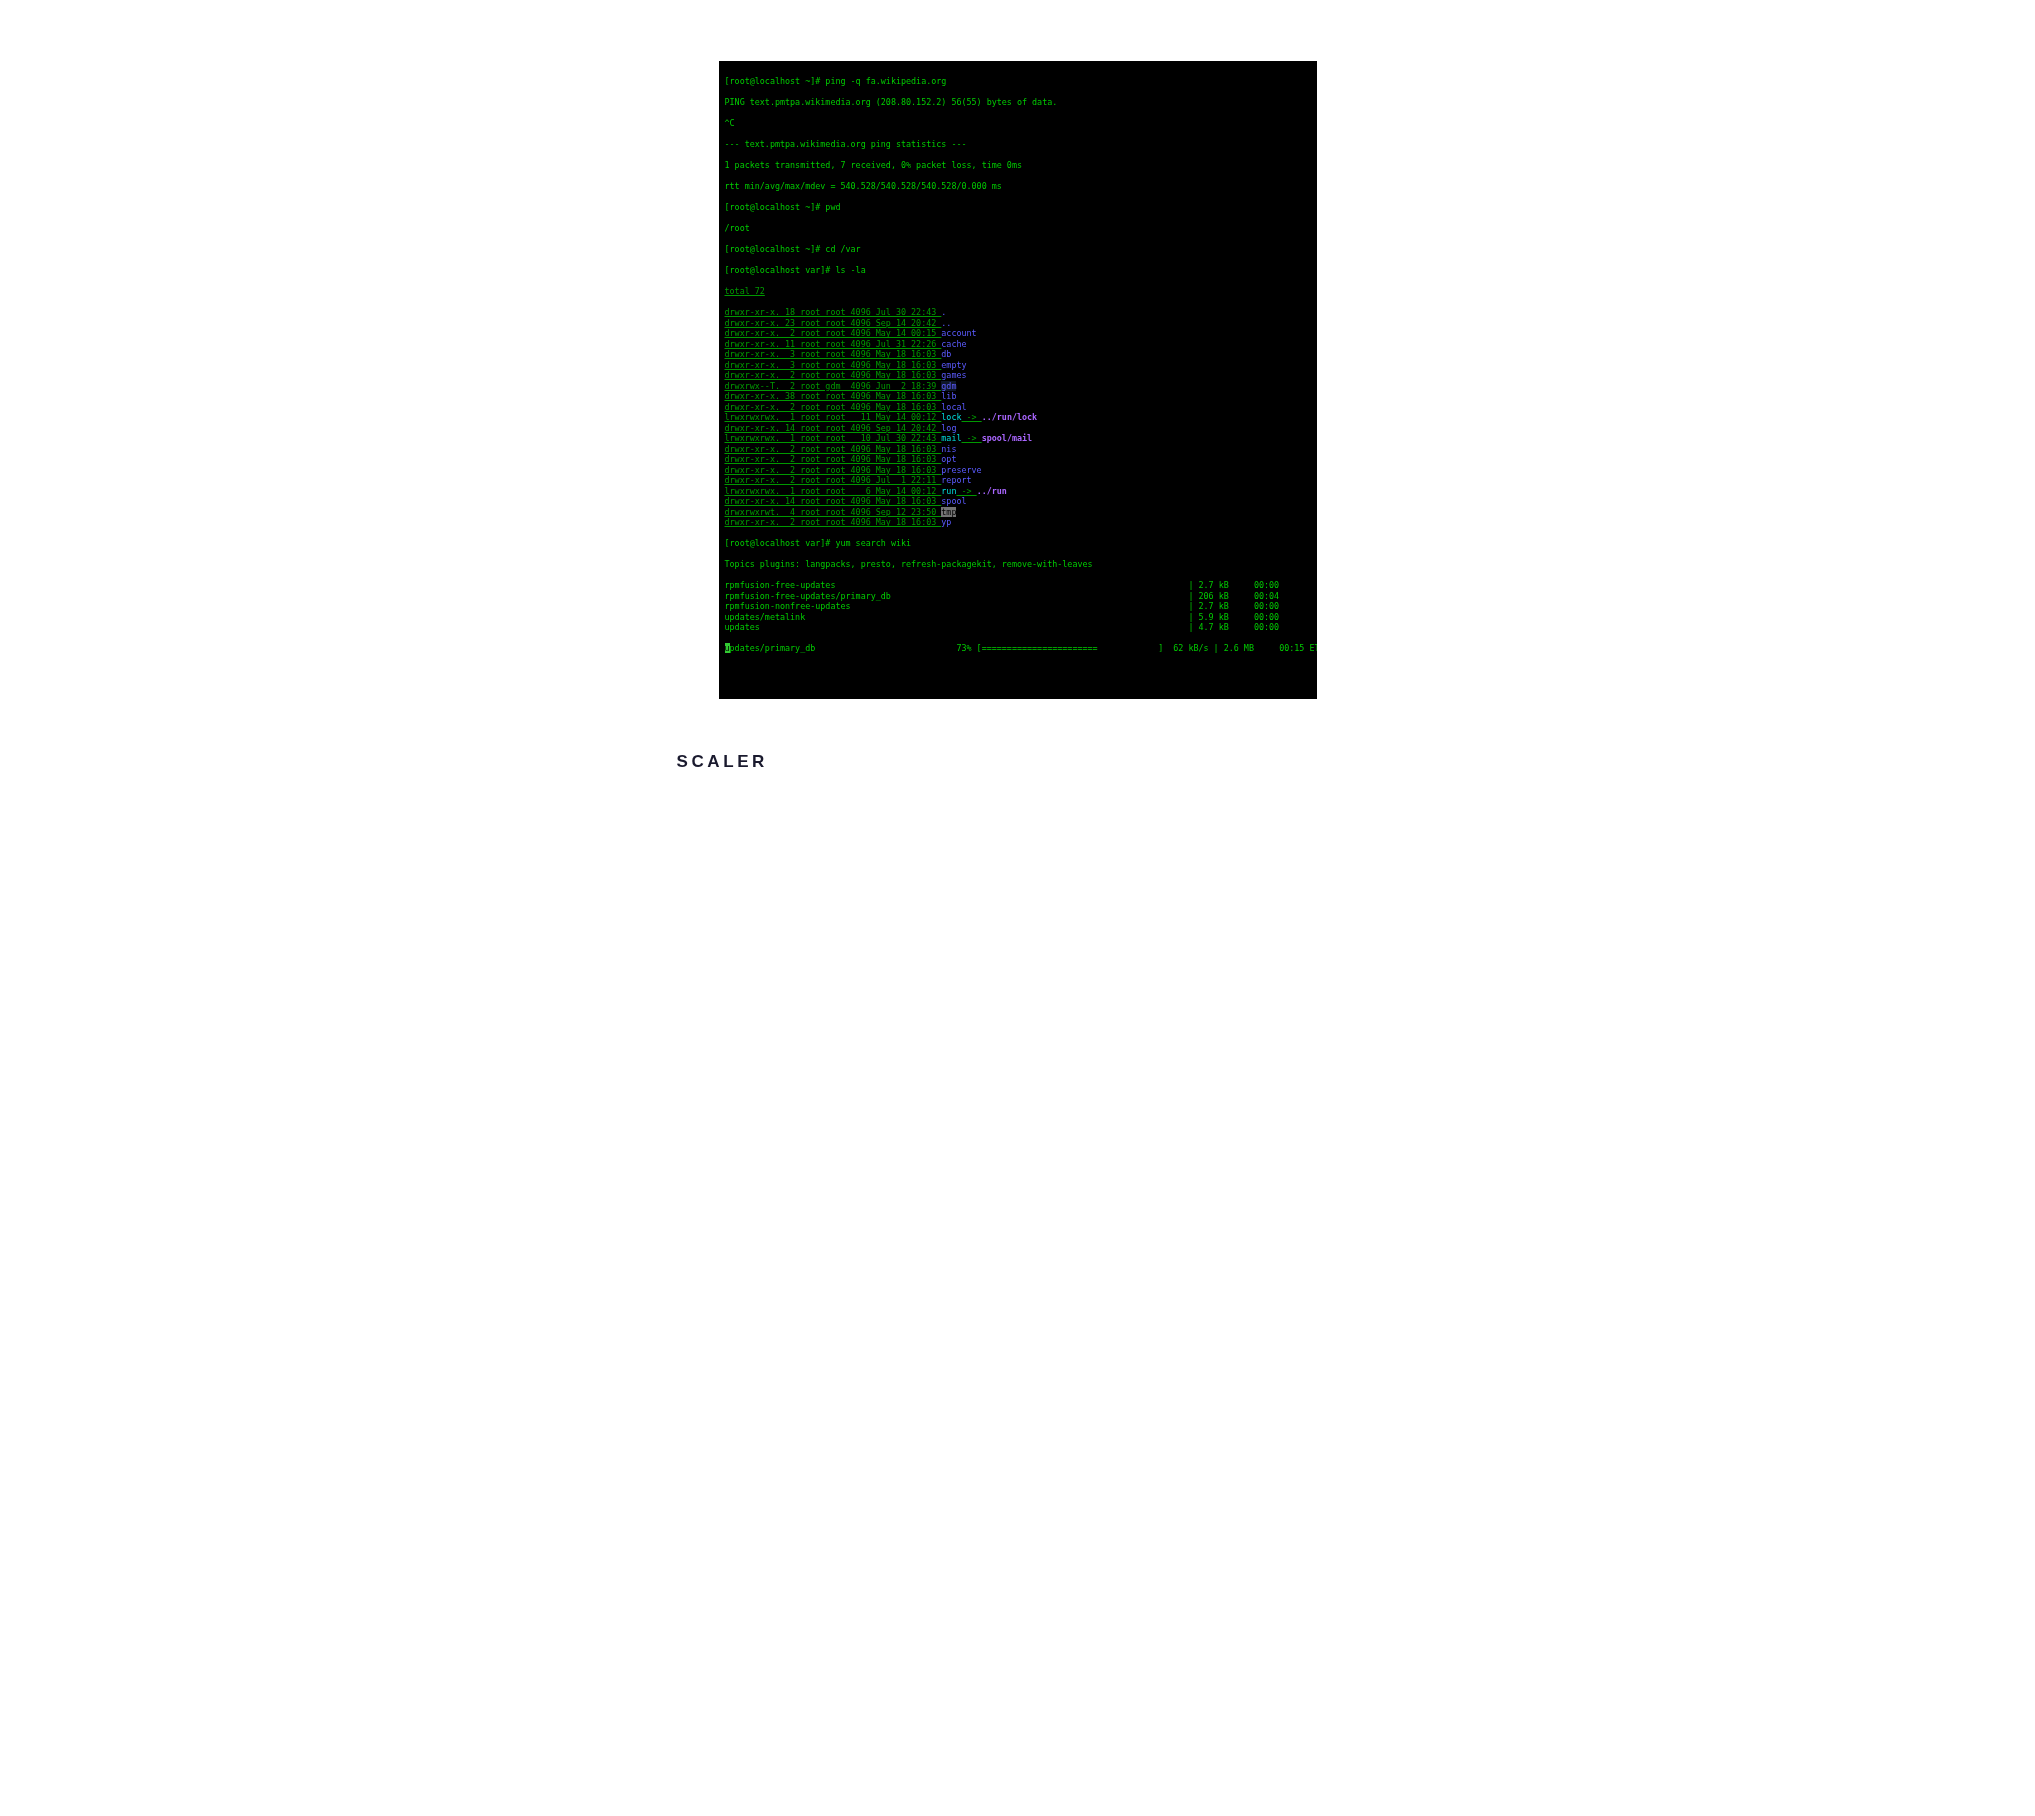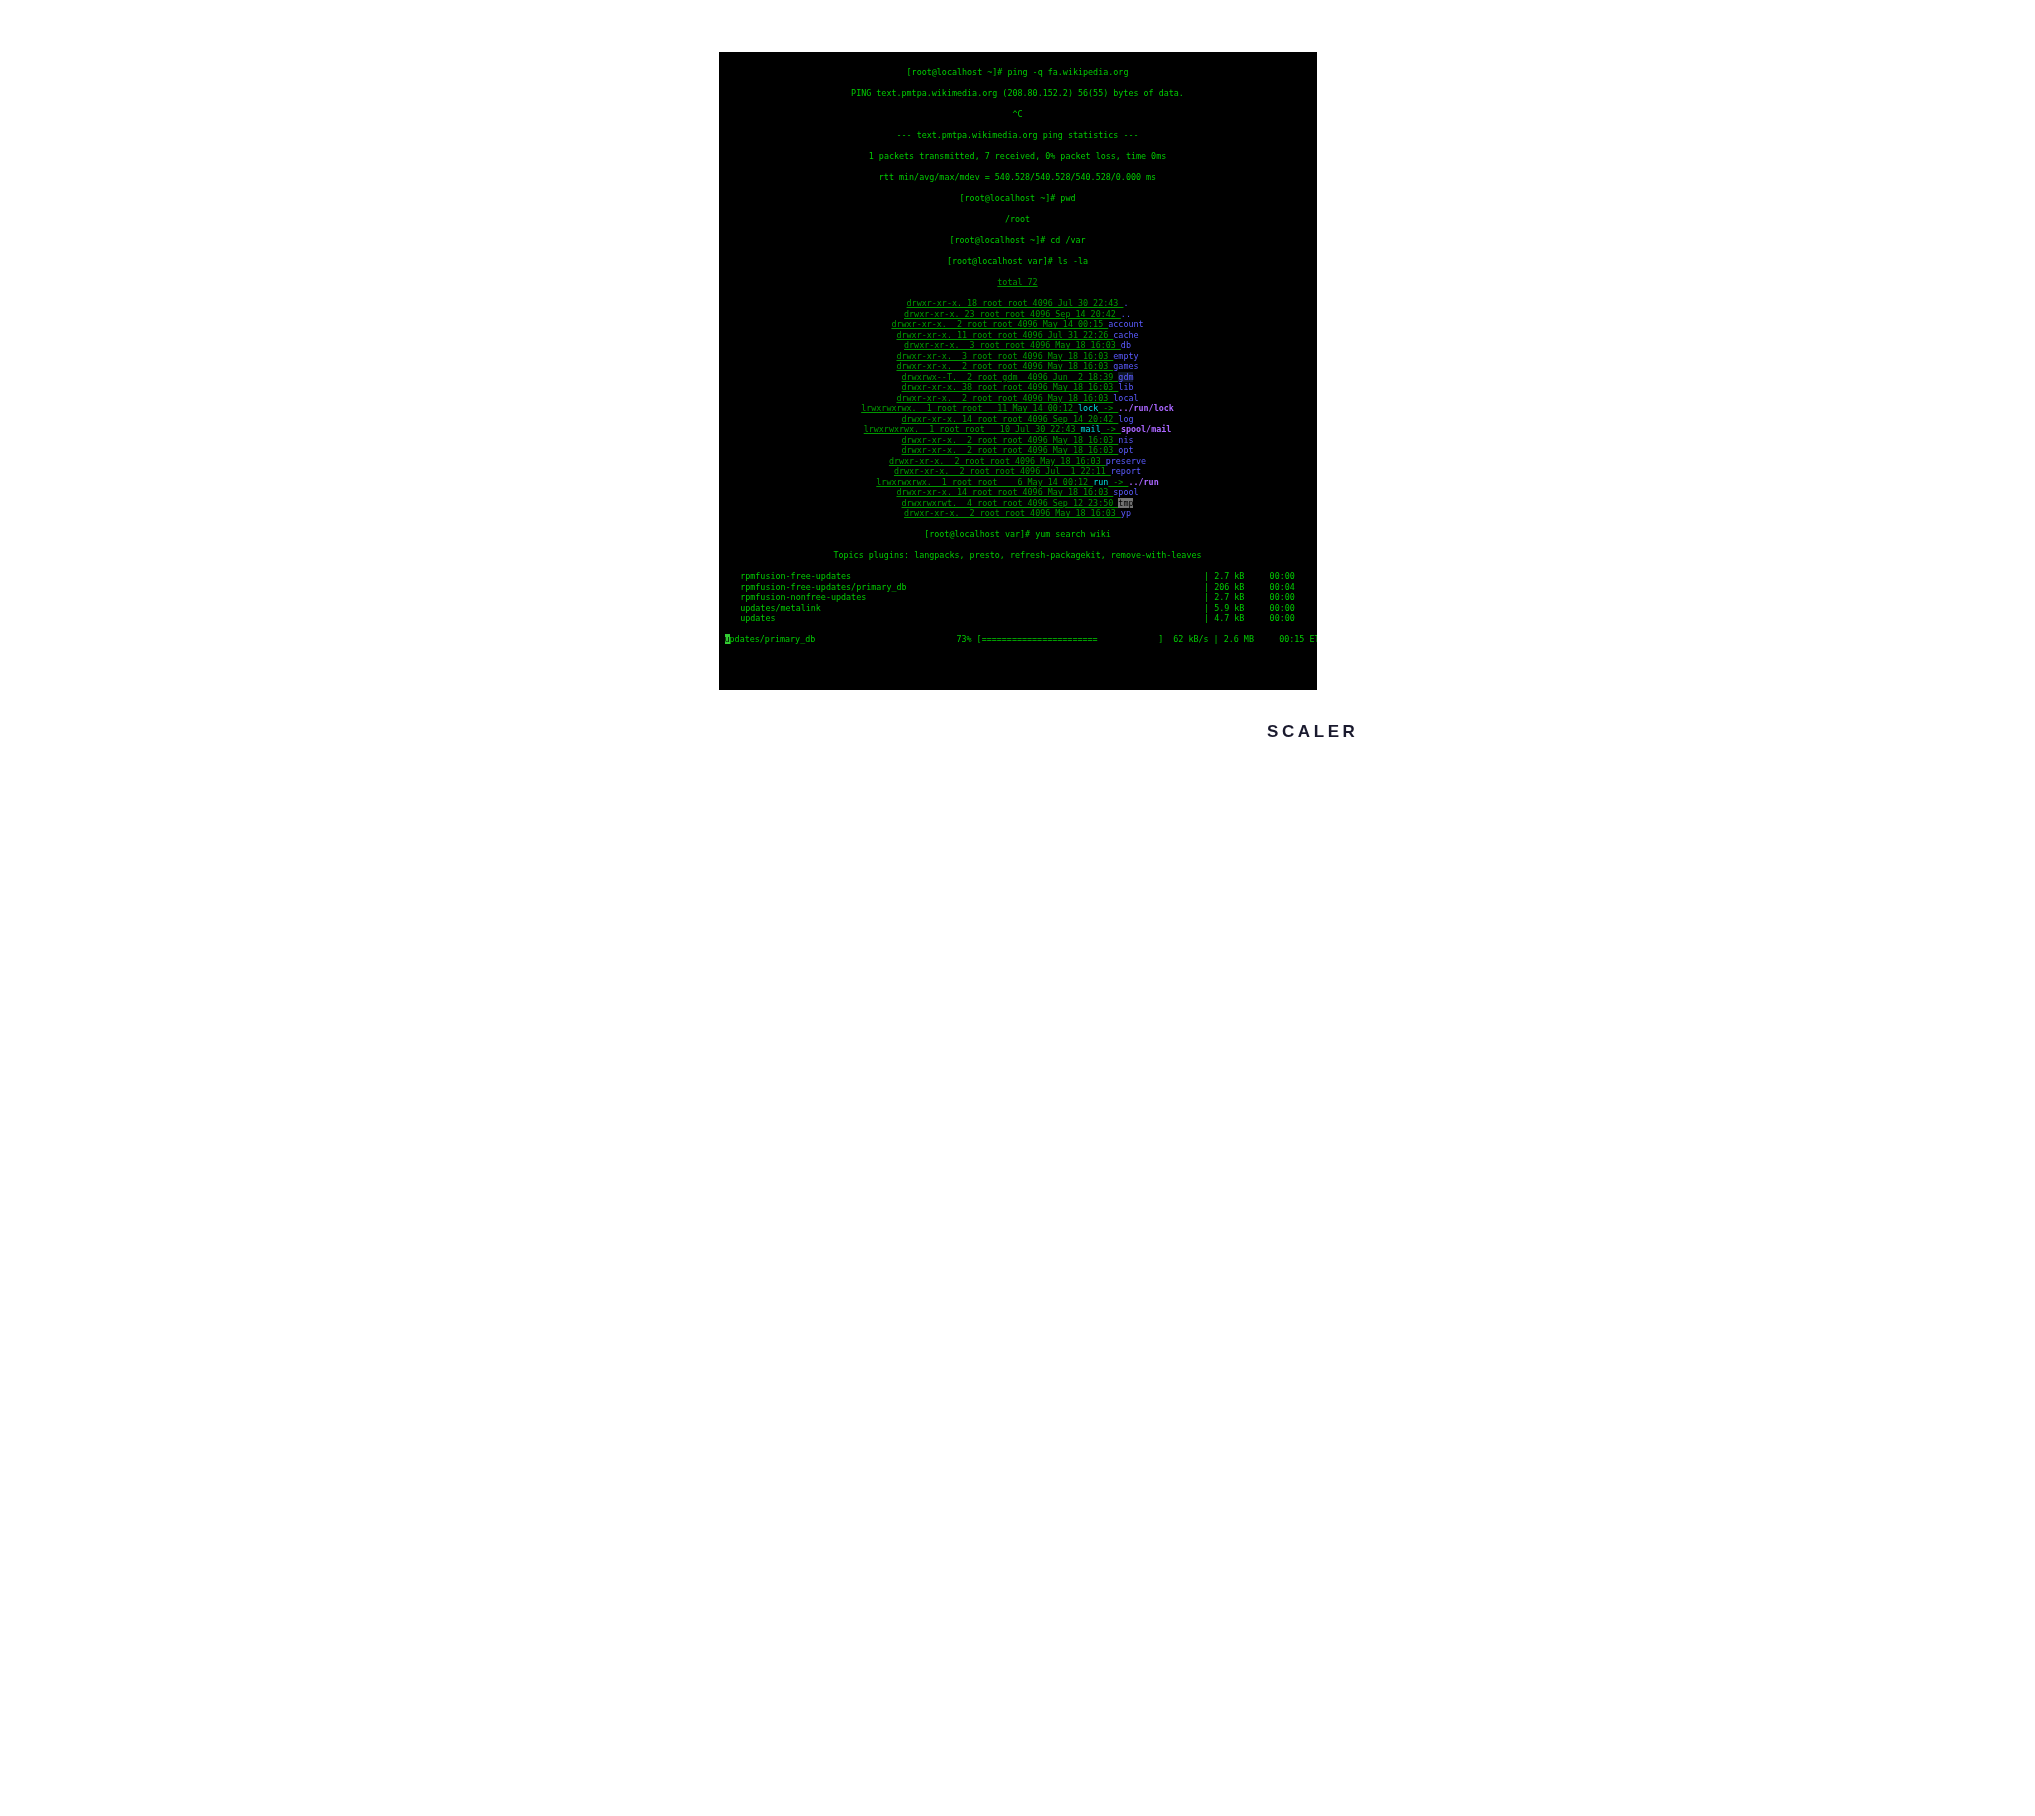--- a/index.html
+++ b/index.html
@@ -17,36 +17,35 @@
   }
   .terminal {
     background: #000000;
     color: #00b000;
     font-family: "Menlo", "Consolas", "DejaVu Sans Mono", monospace;
     font-size: 8.4px;
     line-height: 1.25;
     padding: 4.8px 6px 24px 6px;
     white-space: pre;
     overflow: hidden;
-    margin: 4px 42px;
-    text-align: center;
+    margin: 13px 42px;
   }
   .terminal span { white-space: pre; }
   .g  { color: #00cc00; }   
   .gd { color: #009900; text-decoration: underline; }   
   .c  { color: #00dddd; }   
   .b  { color: #5b5bff; }   
   .m  { color: #aa66ff; font-weight: bold; }   
   .hl-gdm  { background: #0f172a; color: #5b5bff; }
   .hl-tmp  { background: #737373; color: #000000; }
   .cursor  { background: #33cc33; color: #000000; }
   .row { display: block; }
   .logo-wrap {
-    text-align: right;
-    margin-top: 32px;
+    text-align: left;
+    margin-top: 53px;
   }
   .logo-scaler {
     font-family: "Arial Black", Arial, sans-serif;
     font-weight: 900;
     letter-spacing: 3.6px;
     font-size: 17px;
     color: #1a1a2e;
   }
   .logo-topics {
     font-family: "Brush Script MT", "Segoe Script", cursive;

